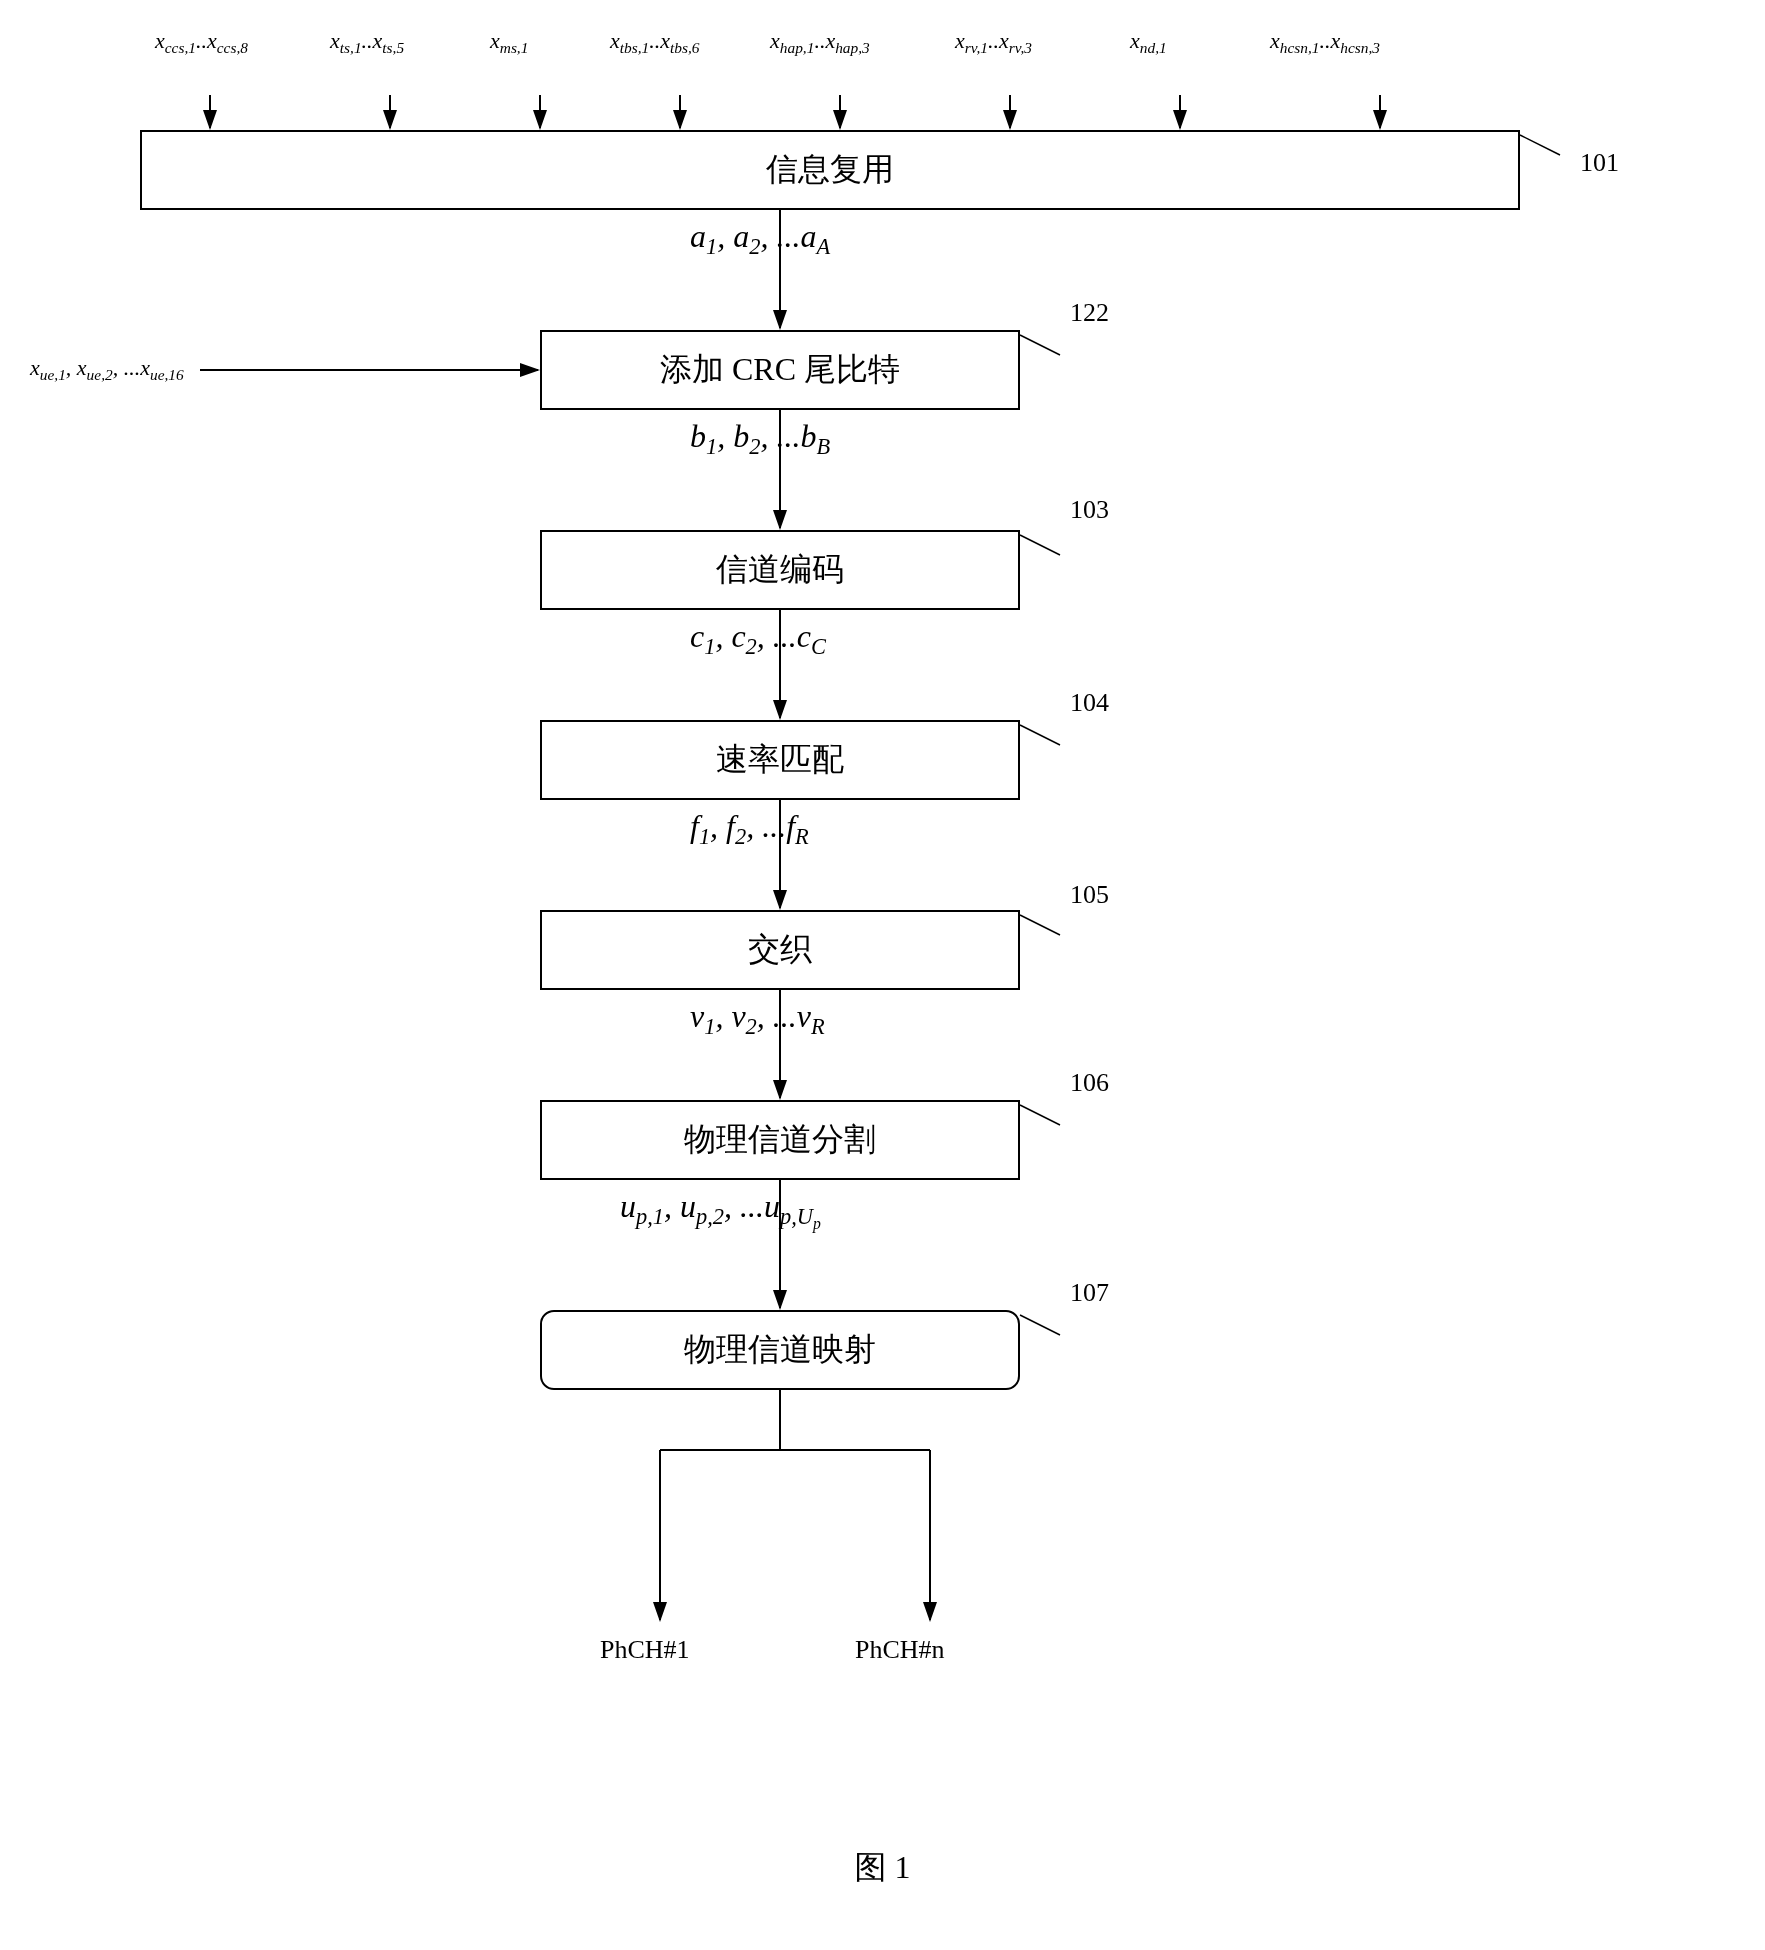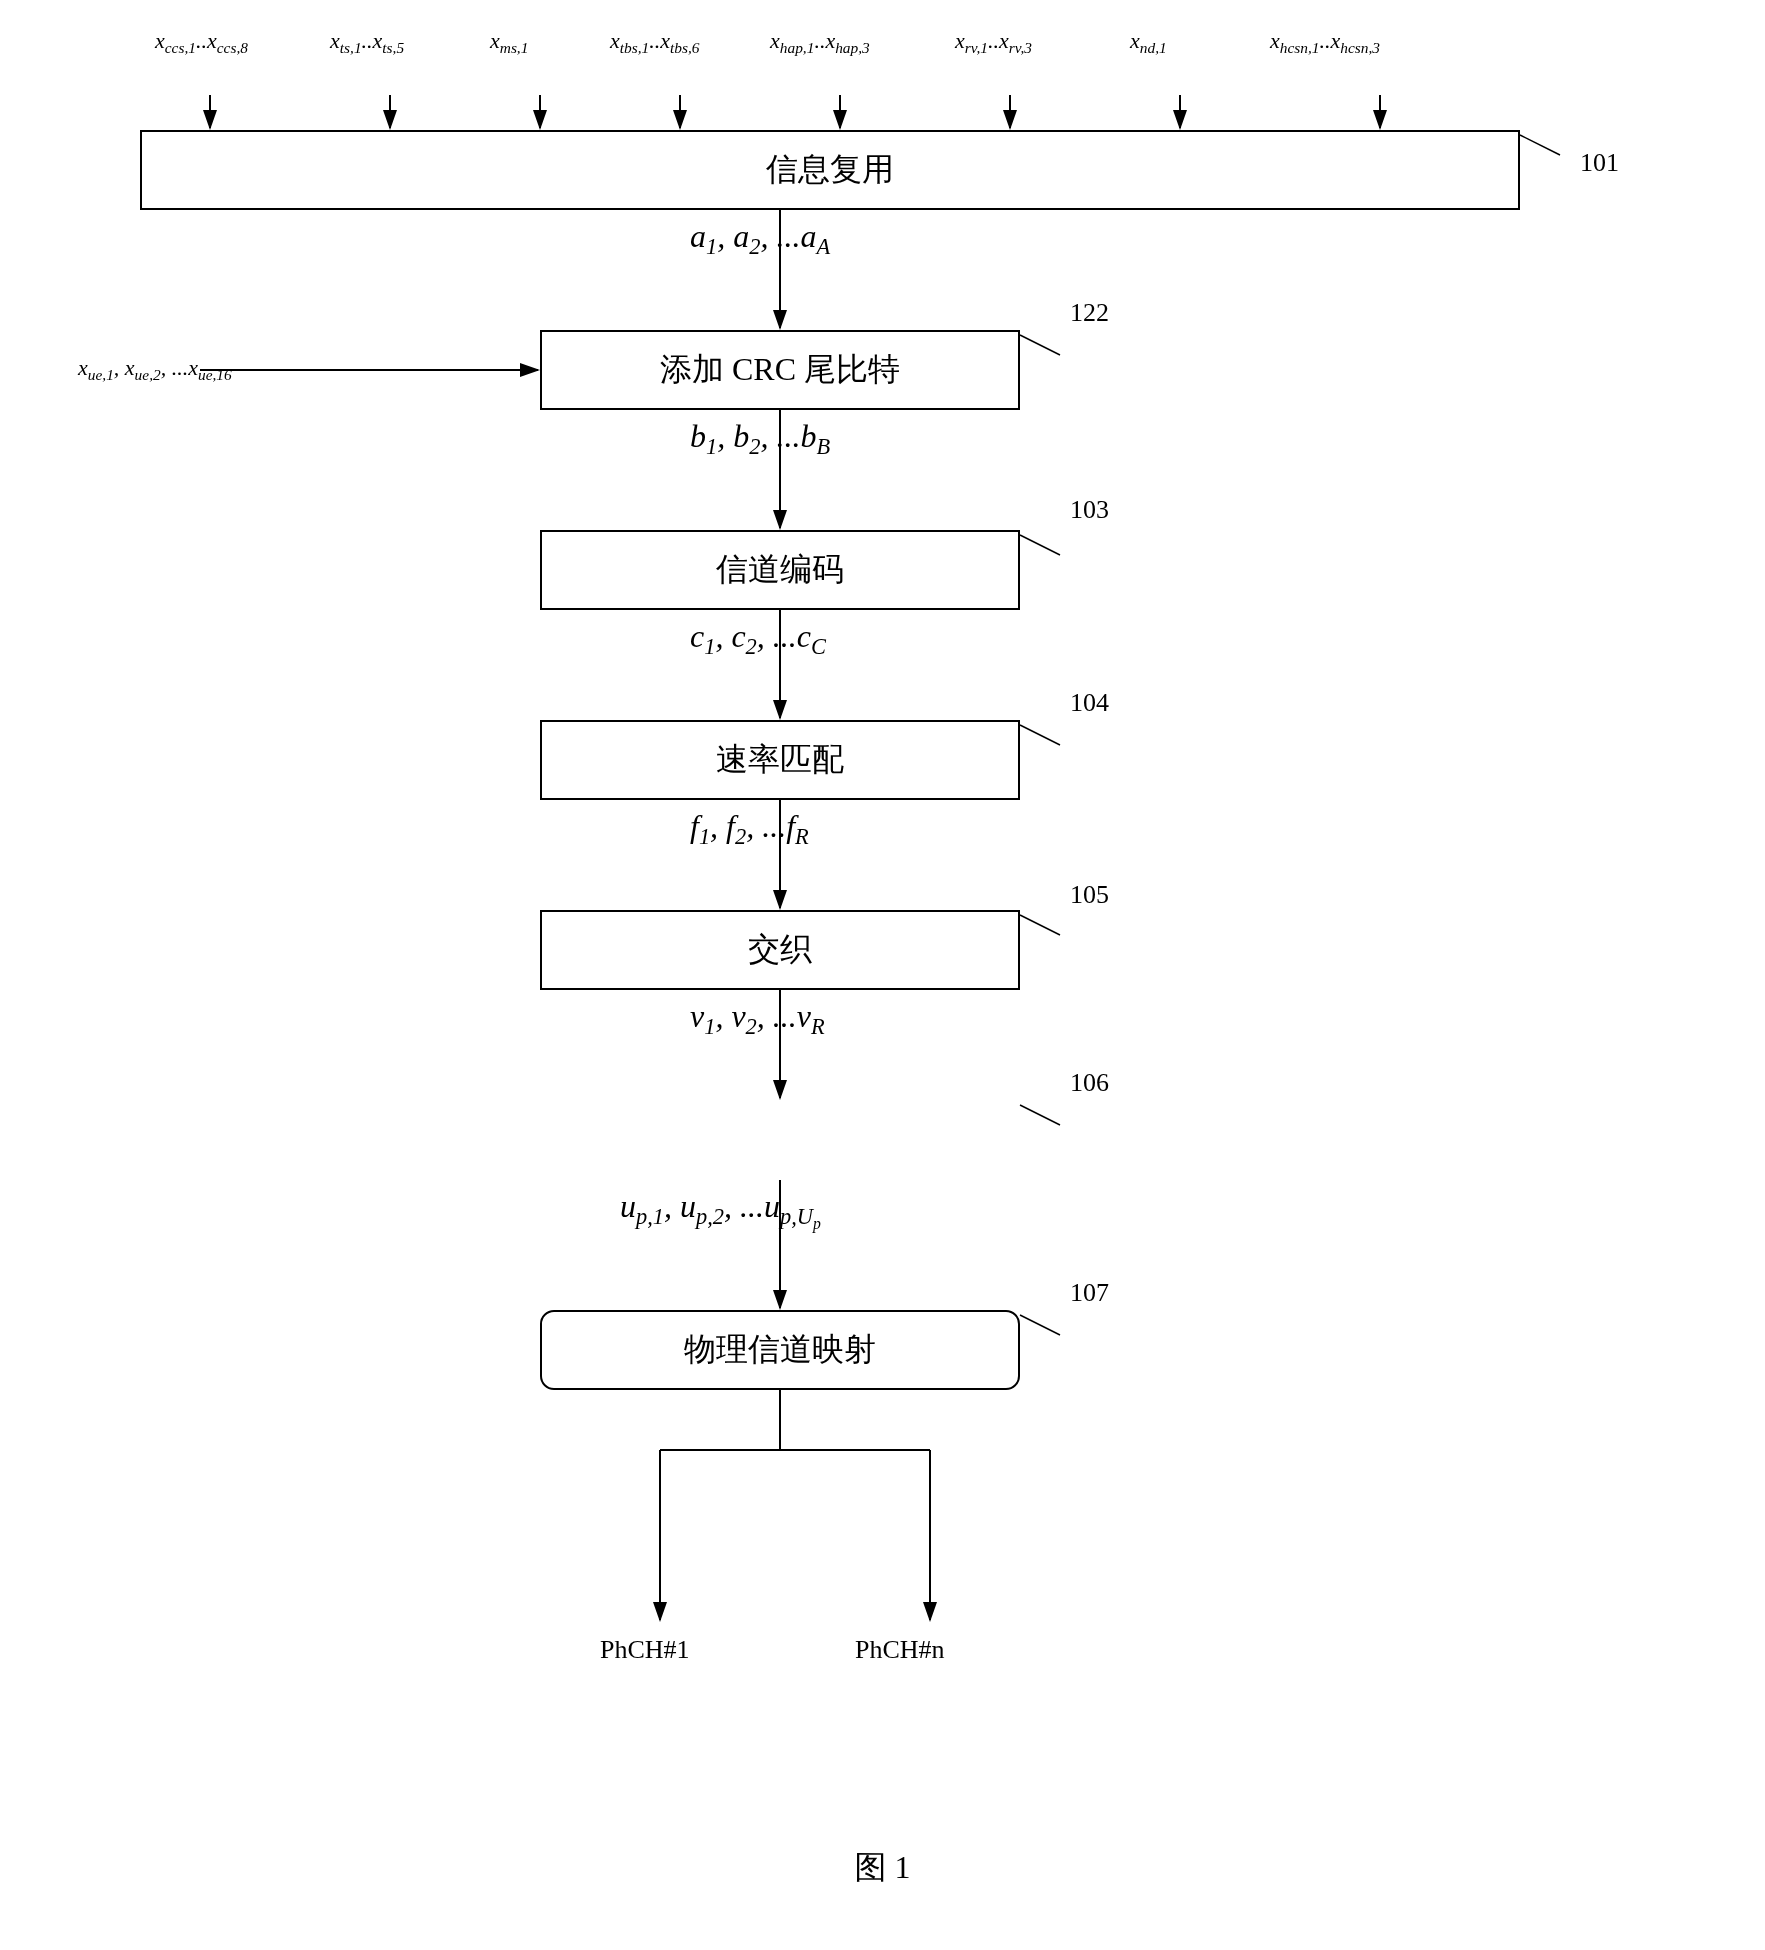--- a/index.html
+++ b/index.html
@@ -214,21 +214,21 @@
   <div class="main-box box-101">
     <span>信息复用</span>
   </div>
   <div class="ref-label" style="left:1580px; top:148px;">101</div>
 
   <div class="var-label" style="left:690px; top:218px;">
     <i>a</i><sub>1</sub>, <i>a</i><sub>2</sub>, ...<i>a</i><sub>A</sub>
   </div>
   <div class="ref-label" style="left:1070px; top:298px;">122</div>
 
-  <div style="position:absolute; top:355px; left:30px; font-size:22px; font-style:italic; font-family:'Times New Roman',serif; white-space:nowrap;margin-left:48px;">
+  <div style="position:absolute; top:355px; left:30px; font-size:22px; font-style:italic; font-family:'Times New Roman',serif; white-space:nowrap;">
     <i>x</i><sub>ue,1</sub>, <i>x</i><sub>ue,2</sub>, ...<i>x</i><sub>ue,16</sub>
   </div>
 
   <div class="main-box box-102">
     <span>添加 CRC 尾比特</span>
   </div>
 
   <div class="var-label" style="left:690px; top:418px;">
     <i>b</i><sub>1</sub>, <i>b</i><sub>2</sub>, ...<i>b</i><sub>B</sub>
   </div>
@@ -254,20 +254,23 @@
 
   <div class="main-box box-105">
     <span>交织</span>
   </div>
 
   <div class="var-label" style="left:690px; top:998px;">
     <i>v</i><sub>1</sub>, <i>v</i><sub>2</sub>, ...<i>v</i><sub>R</sub>
   </div>
   <div class="ref-label" style="left:1070px; top:1068px;">106</div>
 
+  <div class="main-box box-106">
+    <span>物理信道分割</span>
+  </div>
 
   <div class="var-label" style="left:620px; top:1188px;">
     <i>u</i><sub>p,1</sub>, <i>u</i><sub>p,2</sub>, ...<i>u</i><sub>p,U<sub>p</sub></sub>
   </div>
   <div class="ref-label" style="left:1070px; top:1278px;">107</div>
 
   <div class="main-box box-107">
     <span>物理信道映射</span>
   </div>
 

